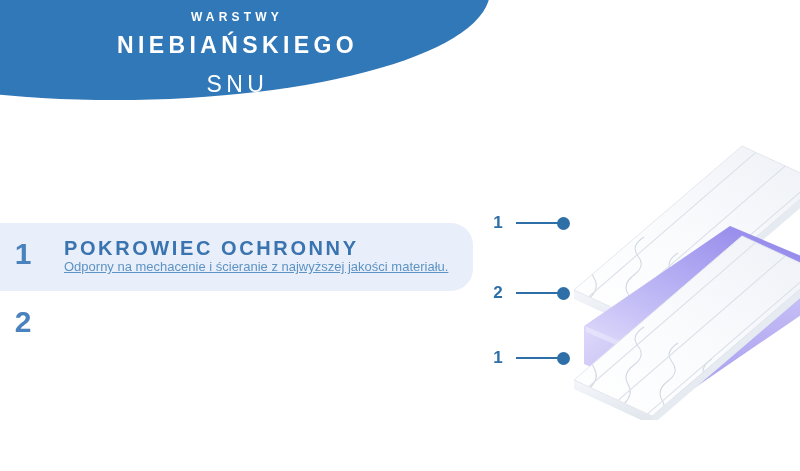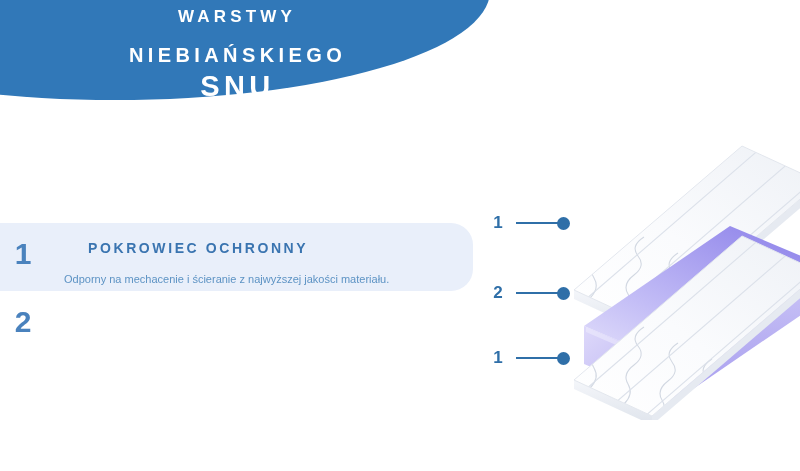--- a/index.html
+++ b/index.html
@@ -29,42 +29,42 @@
 
   .header-text {
     position:absolute;
     left:0; top:6px;
     width:470px;
     z-index:3;
     text-align:center;
     color:#ffffff;
   }
   .title-line1 {
-    font-size:17px;
+    font-size:12px;
     font-weight:bold;
     letter-spacing:4.2px;
     line-height:22px;
     text-indent:4px;
   }
   .title-line2 {
-    font-size:20px;
+    font-size:23px;
     font-weight:bold;
     letter-spacing:4.4px;
     line-height:30px;
     text-indent:5px;
-    margin-top:12px;
+    margin-top:2px;
     text-align:center;
   }
   .title-line3 {
-    font-size:29px;
-    font-weight:bold;
+    font-size:23px;
+    font-weight:normal;
     letter-spacing:4.4px;
     line-height:30px;
     text-indent:5px;
-    margin-top:1px;
+    margin-top:9px;
   }
 
   
   .feature-list {
     position:absolute;
     left:0; top:223px;
     width:480px;
     z-index:4;
   }
 
@@ -88,34 +88,34 @@
     font-size:30px;
     font-weight:bold;
     color:#4a82bd;
     line-height:32px;
     padding-top:1px;
   }
 
   .feature-body { flex:1 1 auto; padding-left:18px; }
 
   .feature-title {
-    font-size:14px;
+    font-size:20px;
     font-weight:bold;
     letter-spacing:2.6px;
     color:#3a74b0;
     line-height:22px;
     white-space:nowrap;
-    margin-left:24px;
   }
   .feature-desc {
-    font-size:11px;
+    font-size:13px;
     color:#5d93c4;
     line-height:16px;
-    margin-top:12px;
+    margin-top:0;
     white-space:nowrap;
+    text-decoration:underline;
   }
 
   
   .callout {
     position:absolute;
     display:flex;
     align-items:center;
     z-index:6;
   }
   .callout-num {

